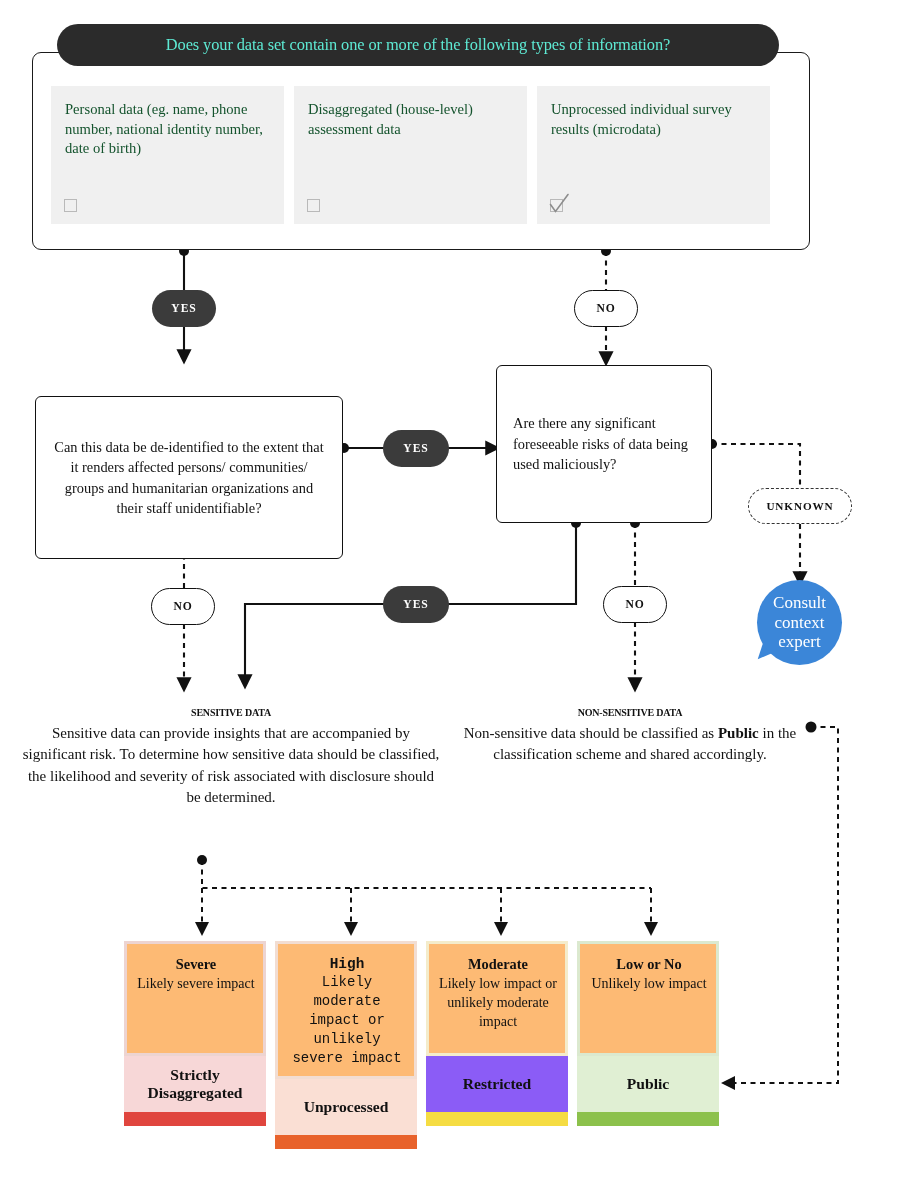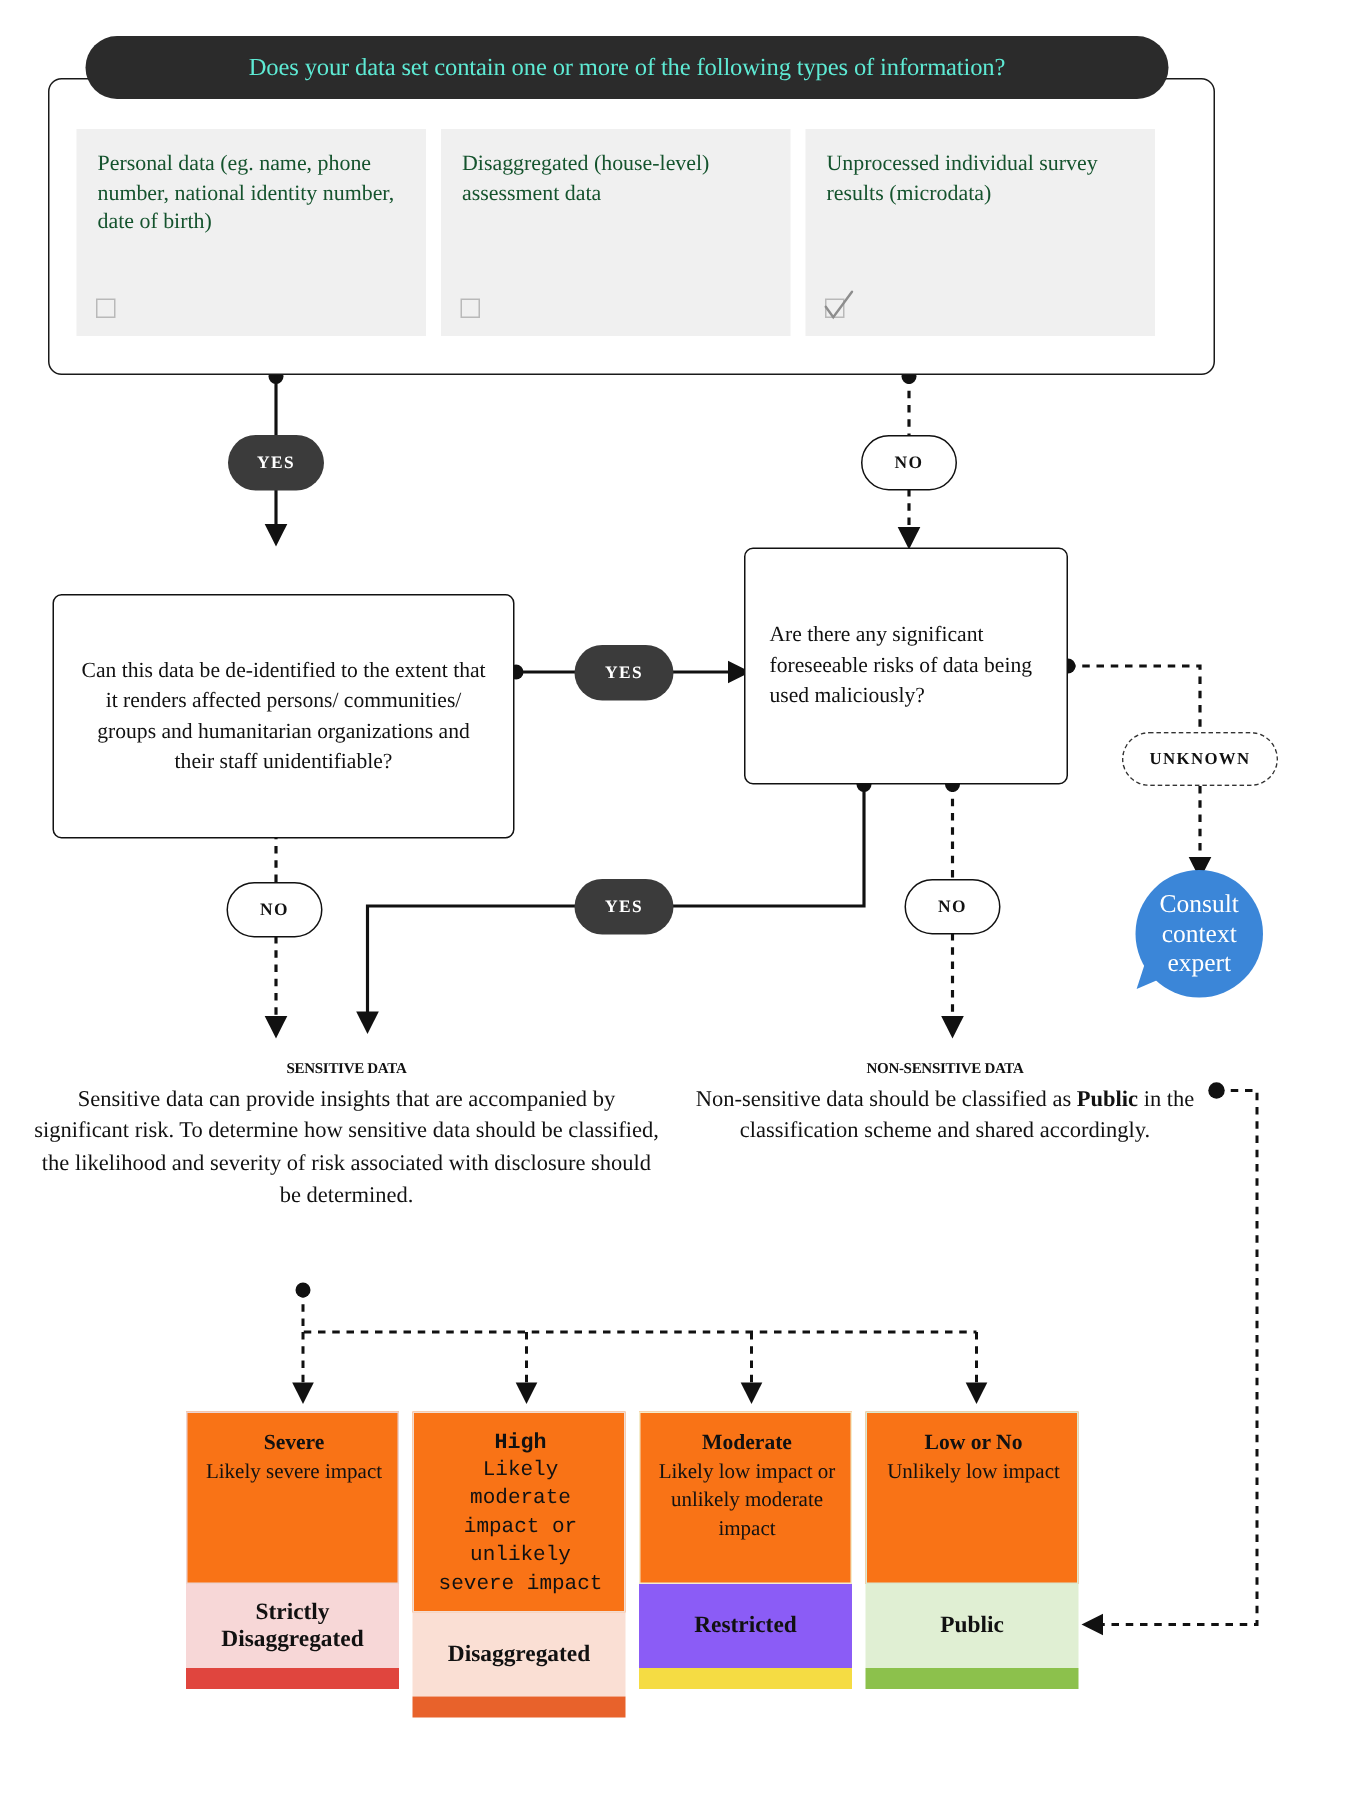--- a/index.html
+++ b/index.html
@@ -236,22 +236,22 @@
     width: 595px;
     display: flex;
     gap: 9px;
   }
   .class-col {
     width: 142px;
     display: flex;
     flex-direction: column;
   }
   .class-top {
-    background: #f97316;
-    border: 1px solid #b91c1c;
+    background: #fdba74;
+    border: 3px solid #b91c1c;
     box-sizing: border-box;
     min-height: 115px;
     padding: 12px 8px 8px 10px;
     text-align: center;
   }
   .class-level {
     font-size: 14.4px;
     font-weight: bold;
     margin-bottom: 1px;
   }
@@ -398,21 +398,21 @@
       </div>
       <div class="class-label" style="background: rgb(247, 215, 215);">Strictly Disaggregated</div>
       <div class="class-bar" style="background: rgb(224, 69, 62);"></div>
     </div>
 
     <div class="class-col">
       <div class="class-top" style="border-color: rgb(242, 221, 210); font-family: Liberation Mono, monospace;">
         <div class="class-level">High</div>
         <div class="class-desc">Likely moderate impact or unlikely severe impact</div>
       </div>
-      <div class="class-label" style="background: rgb(250, 223, 212);">Disaggregated</div>
+      <div class="class-label" style="background: rgb(250, 223, 212);">Unprocessed</div>
       <div class="class-bar" style="background: rgb(232, 98, 43);"></div>
     </div>
 
     <div class="class-col">
       <div class="class-top" style="border-color: rgb(244, 236, 203);">
         <div class="class-level">Moderate</div>
         <div class="class-desc">Likely low impact or unlikely moderate impact</div>
       </div>
       <div class="class-label" style="background: #8b5cf6;">Restricted</div>
       <div class="class-bar" style="background: rgb(245, 220, 67);"></div>

